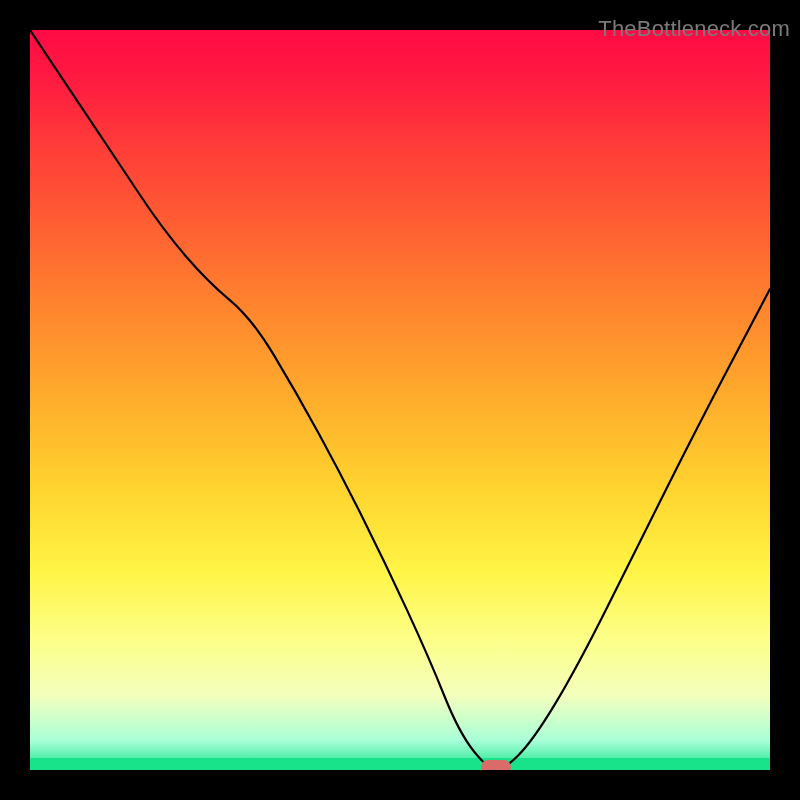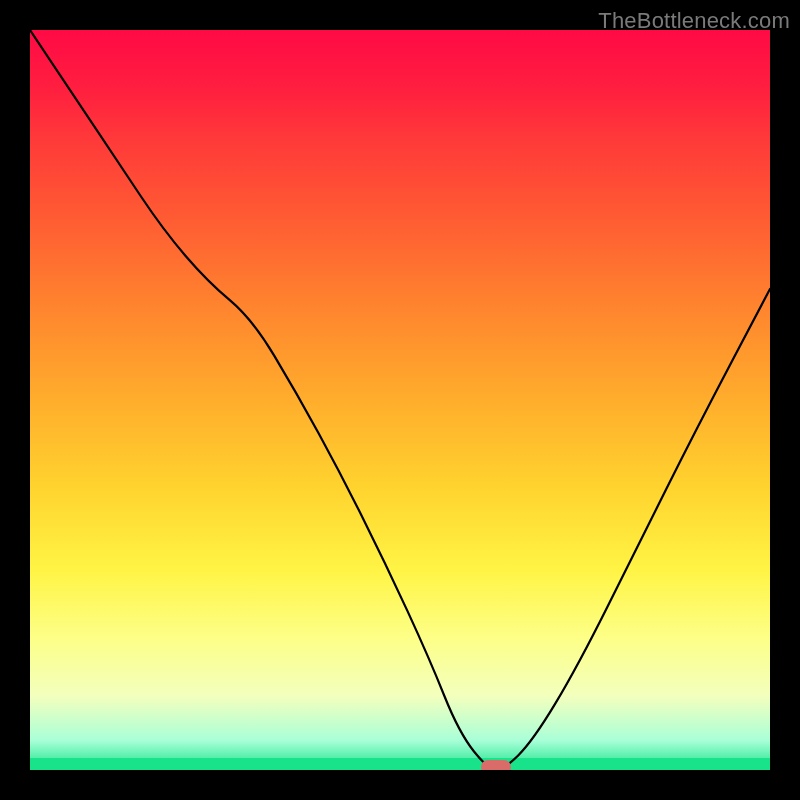--- a/index.html
+++ b/index.html
@@ -12,21 +12,21 @@
     font-family: Arial, Helvetica, sans-serif;
   }
   .frame {
     position: relative;
     width: 800px;
     height: 800px;
     background: #000;
   }
   .watermark {
     position: absolute;
-    top: 8px;
+    top: 16px;
     right: 10px;
     color: #7a7a7a;
     font-size: 22px;
     font-weight: 500;
     letter-spacing: 0.2px;
     z-index: 10;
   }
   .plot-area {
     position: absolute;
     left: 30px;

